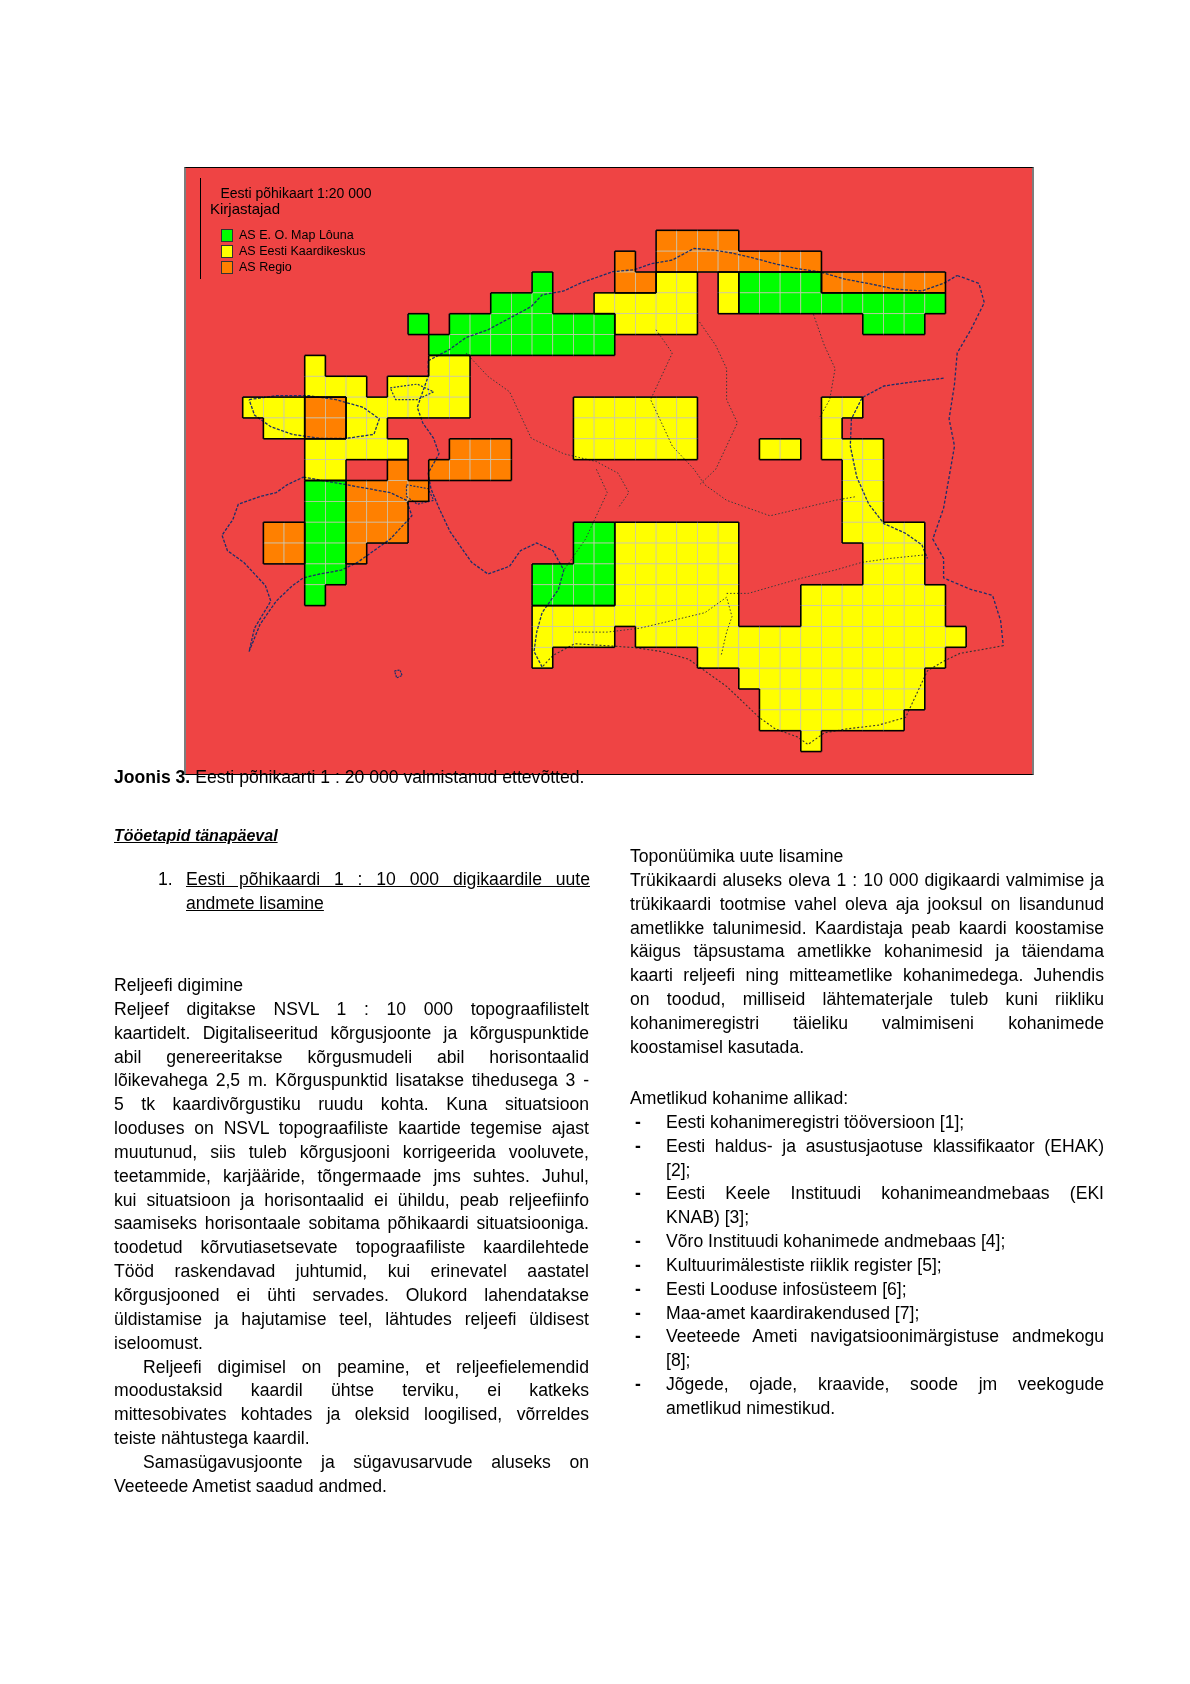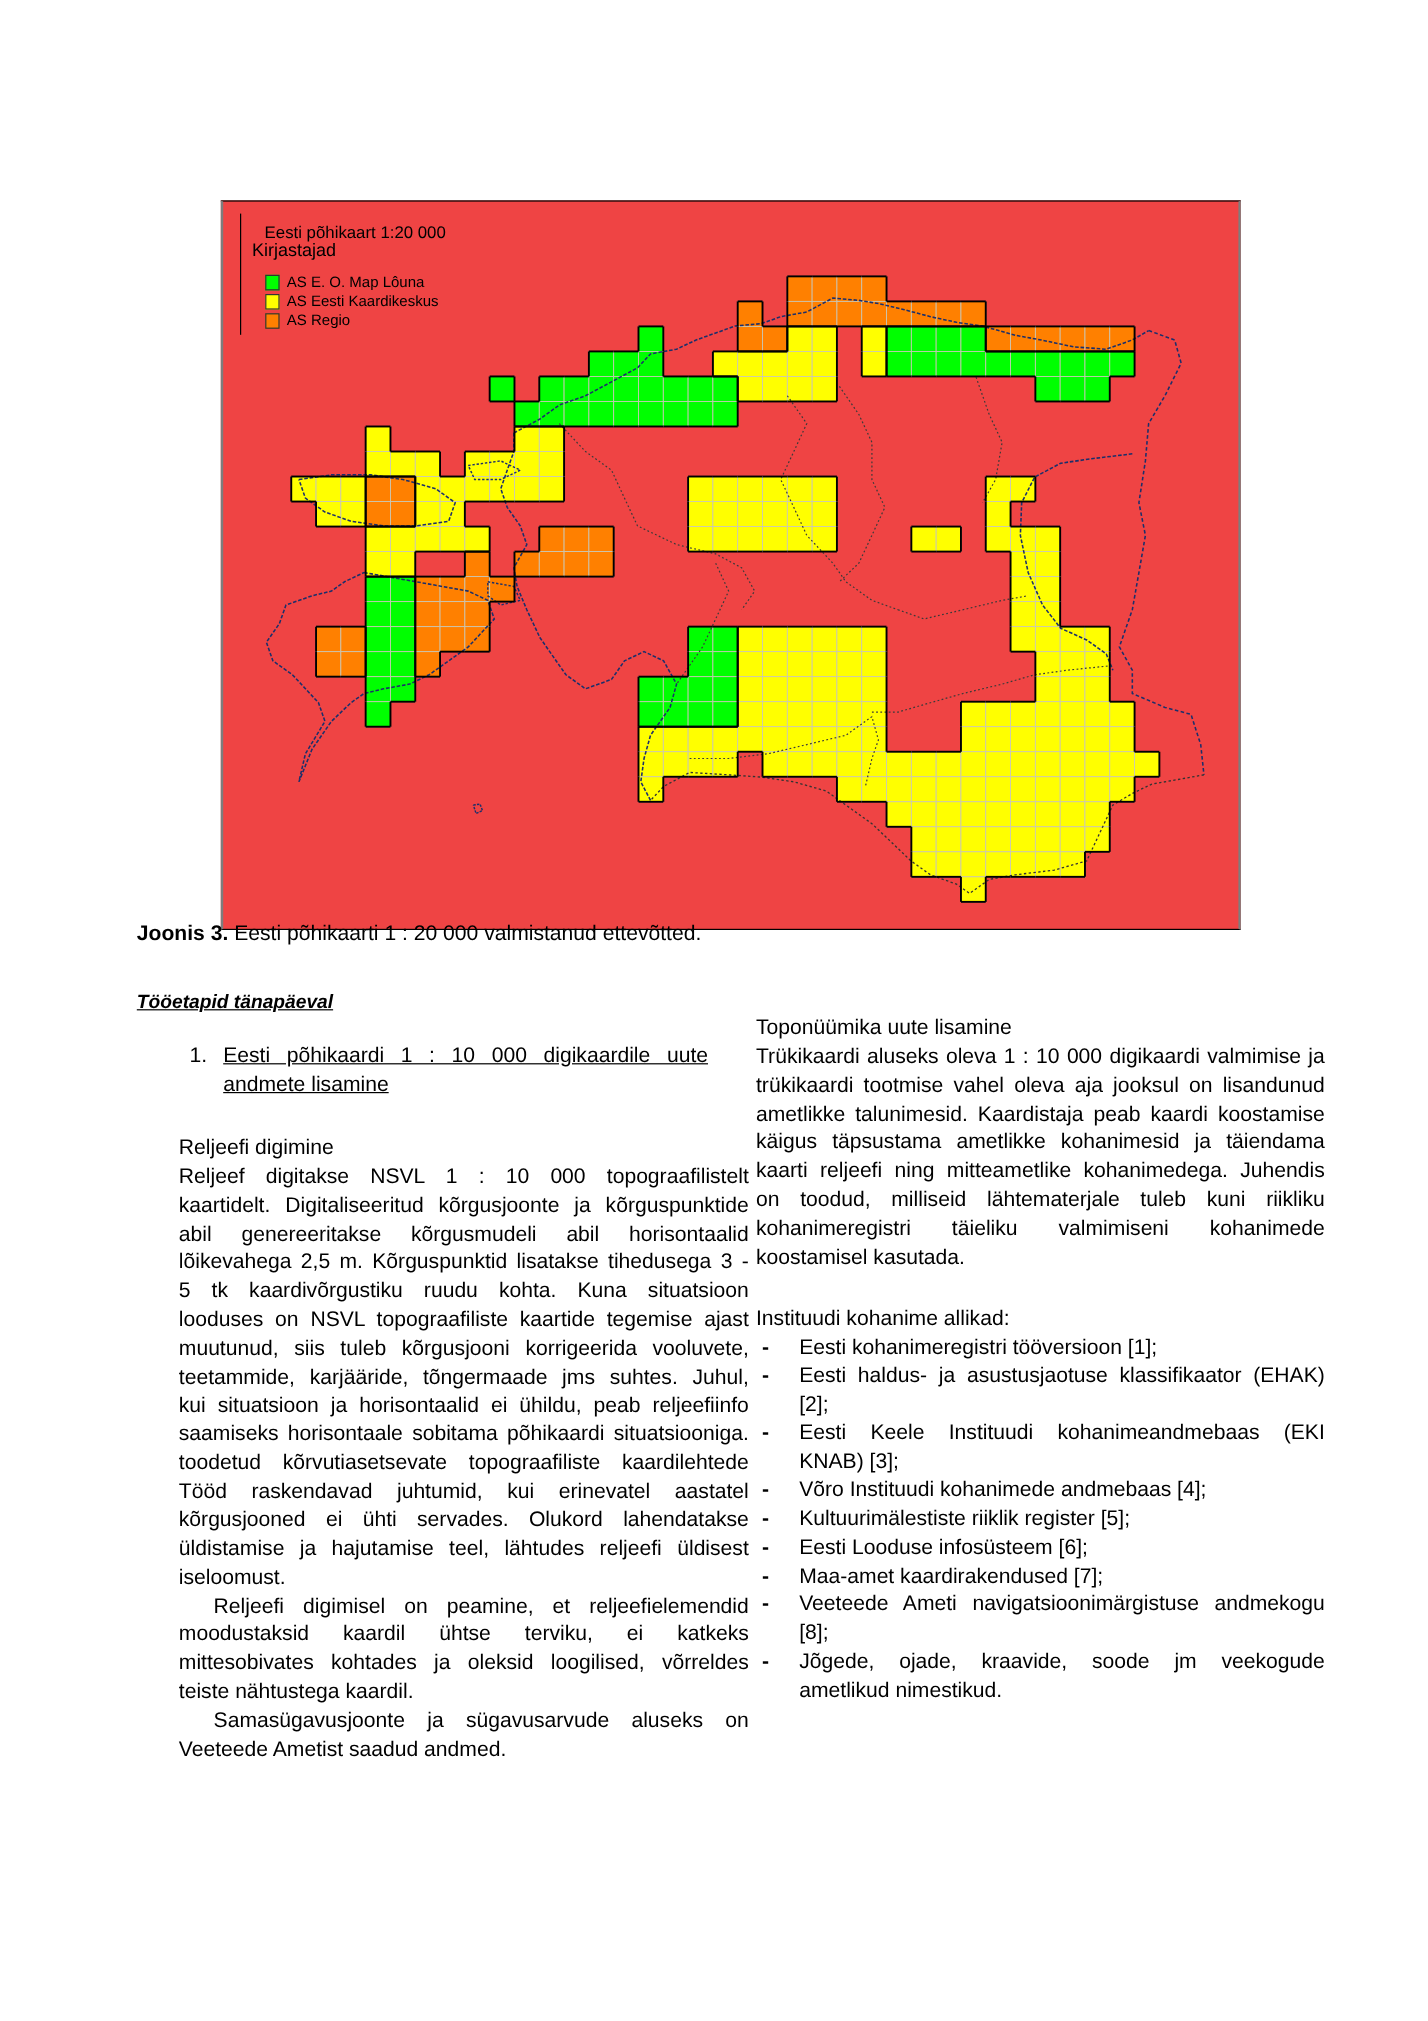--- a/index.html
+++ b/index.html
@@ -771,21 +771,21 @@
   <div class="section-title">Tööetapid tänapäeval</div>
 
   <div class="heading">
     <span class="heading-num">1.</span>
     <div class="heading-text">
       <div class="ln j">Eesti põhikaardi 1 : 10 000 digikaardile uute</div>
       <div class="ln l">andmete lisamine</div>
     </div>
   </div>
 
-  <div class="col" style="left:114px; top:945px; width:475px;margin-left:35px;">
+  <div class="col" style="left:114px; top:974px; width:475px;">
     <div class="ln l">Reljeefi digimine</div>
     <div>
       <div class="ln j">Reljeef digitakse NSVL 1 : 10 000 topograafilistelt</div>
       <div class="ln j">kaartidelt. Digitaliseeritud kõrgusjoonte ja kõrguspunktide</div>
       <div class="ln j">abil genereeritakse kõrgusmudeli abil horisontaalid</div>
       <div class="ln j">lõikevahega 2,5 m. Kõrguspunktid lisatakse tihedusega 3 -</div>
       <div class="ln j">5 tk kaardivõrgustiku ruudu kohta. Kuna situatsioon</div>
       <div class="ln j">looduses on NSVL topograafiliste kaartide tegemise ajast</div>
       <div class="ln j">muutunud, siis tuleb kõrgusjooni korrigeerida vooluvete,</div>
       <div class="ln j">teetammide, karjääride, tõngermaade jms suhtes. Juhul,</div>
@@ -817,21 +817,21 @@
       <div class="ln j">ametlikke talunimesid. Kaardistaja peab kaardi koostamise</div>
       <div class="ln j">käigus täpsustama ametlikke kohanimesid ja täiendama</div>
       <div class="ln j">kaarti reljeefi ning mitteametlike kohanimedega. Juhendis</div>
       <div class="ln j">on toodud, milliseid lähtematerjale tuleb kuni riikliku</div>
       <div class="ln j">kohanimeregistri täieliku valmimiseni kohanimede</div>
       <div class="ln l">koostamisel kasutada.</div>
     </div>
   </div>
 
   <div class="col" style="left:630px; top:1087px; width:474px;">
-    <div class="ln l">Instituudi kohanime allikad:</div>
+    <div class="ln l">Ametlikud kohanime allikad:</div>
 
     <div class="src-item">
       <span class="src-bullet">-</span>
       <div class="src-text">
         <div class="ln l">Eesti kohanimeregistri tööversioon [1];</div>
       </div>
     </div>
     <div class="src-item">
       <span class="src-bullet">-</span>
       <div class="src-text">

